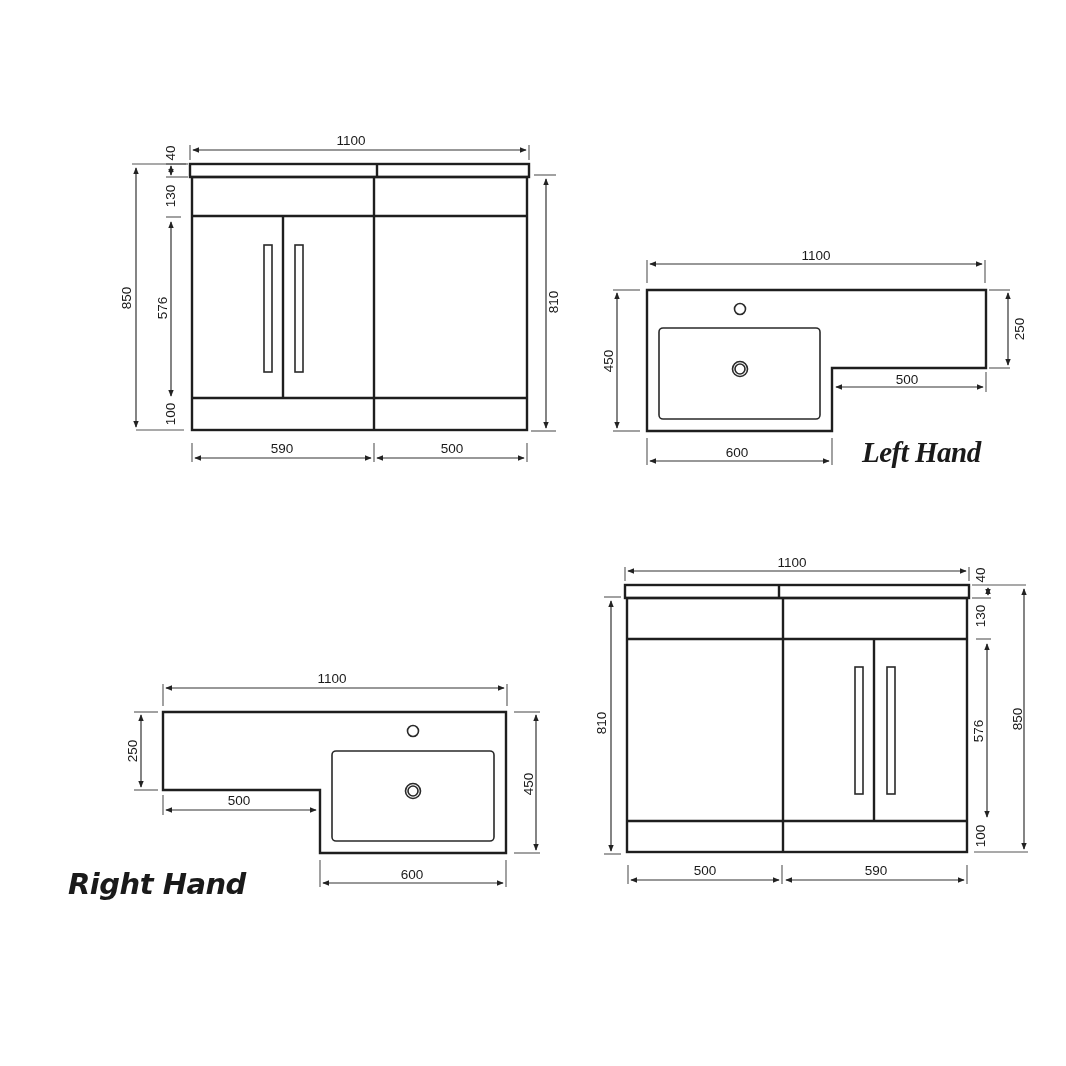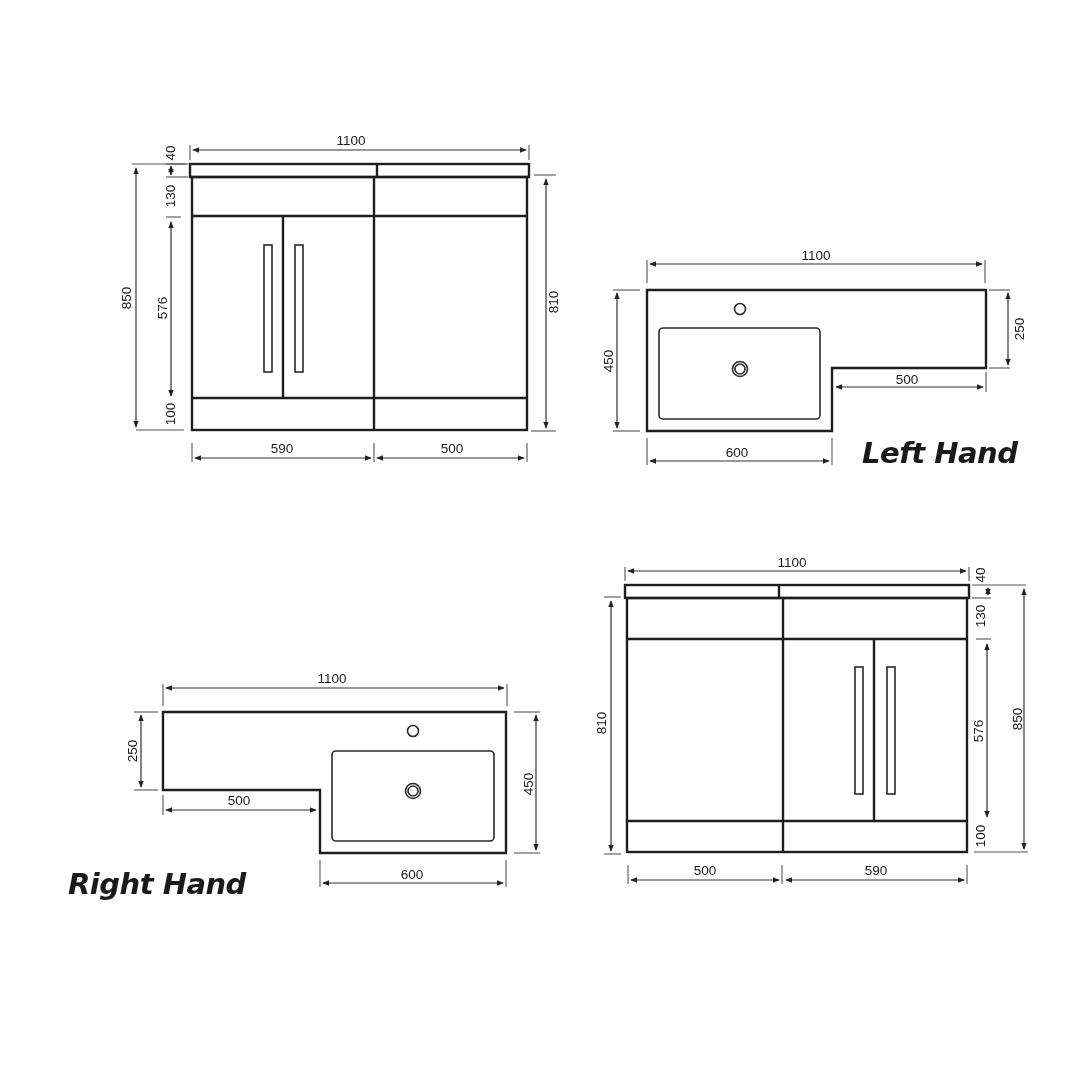--- a/index.html
+++ b/index.html
@@ -180,15 +180,15 @@
     <line class="ext" x1="592" y1="865" x2="592" y2="884"></line>
     <line class="ext" x1="746" y1="865" x2="746" y2="884"></line>
     <line class="ext" x1="931" y1="865" x2="931" y2="884"></line>
     <line class="dim" x1="595" y1="880" x2="743" y2="880" marker-start="url(#arr)" marker-end="url(#arr)"></line>
     <line class="dim" x1="750" y1="880" x2="928" y2="880" marker-start="url(#arr)" marker-end="url(#arr)"></line>
     <text class="dimtext" x="669" y="875" text-anchor="middle">500</text>
     <text class="dimtext" x="840" y="875" text-anchor="middle">590</text>
   </g>
 </svg>
 
-<div class="label" style="left:826px; top:436px;">Left Hand</div>
+<div class="label" style="left:826px; top:436px;font-family:Liberation Serif, serif;">Left Hand</div>
 <div class="label" style="left:32px; top:867px;">Right Hand</div>
 </div>
 
 </body></html>

